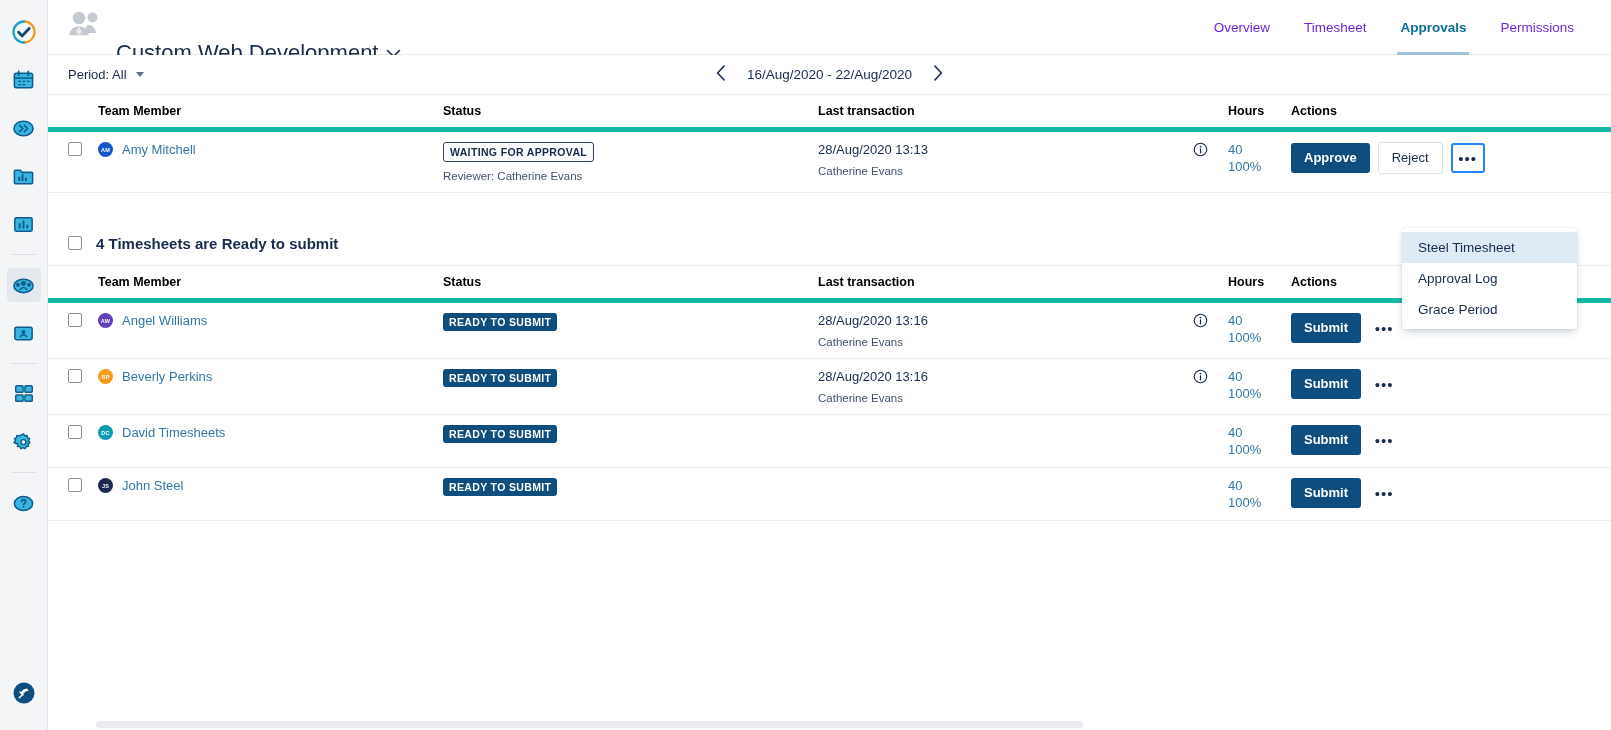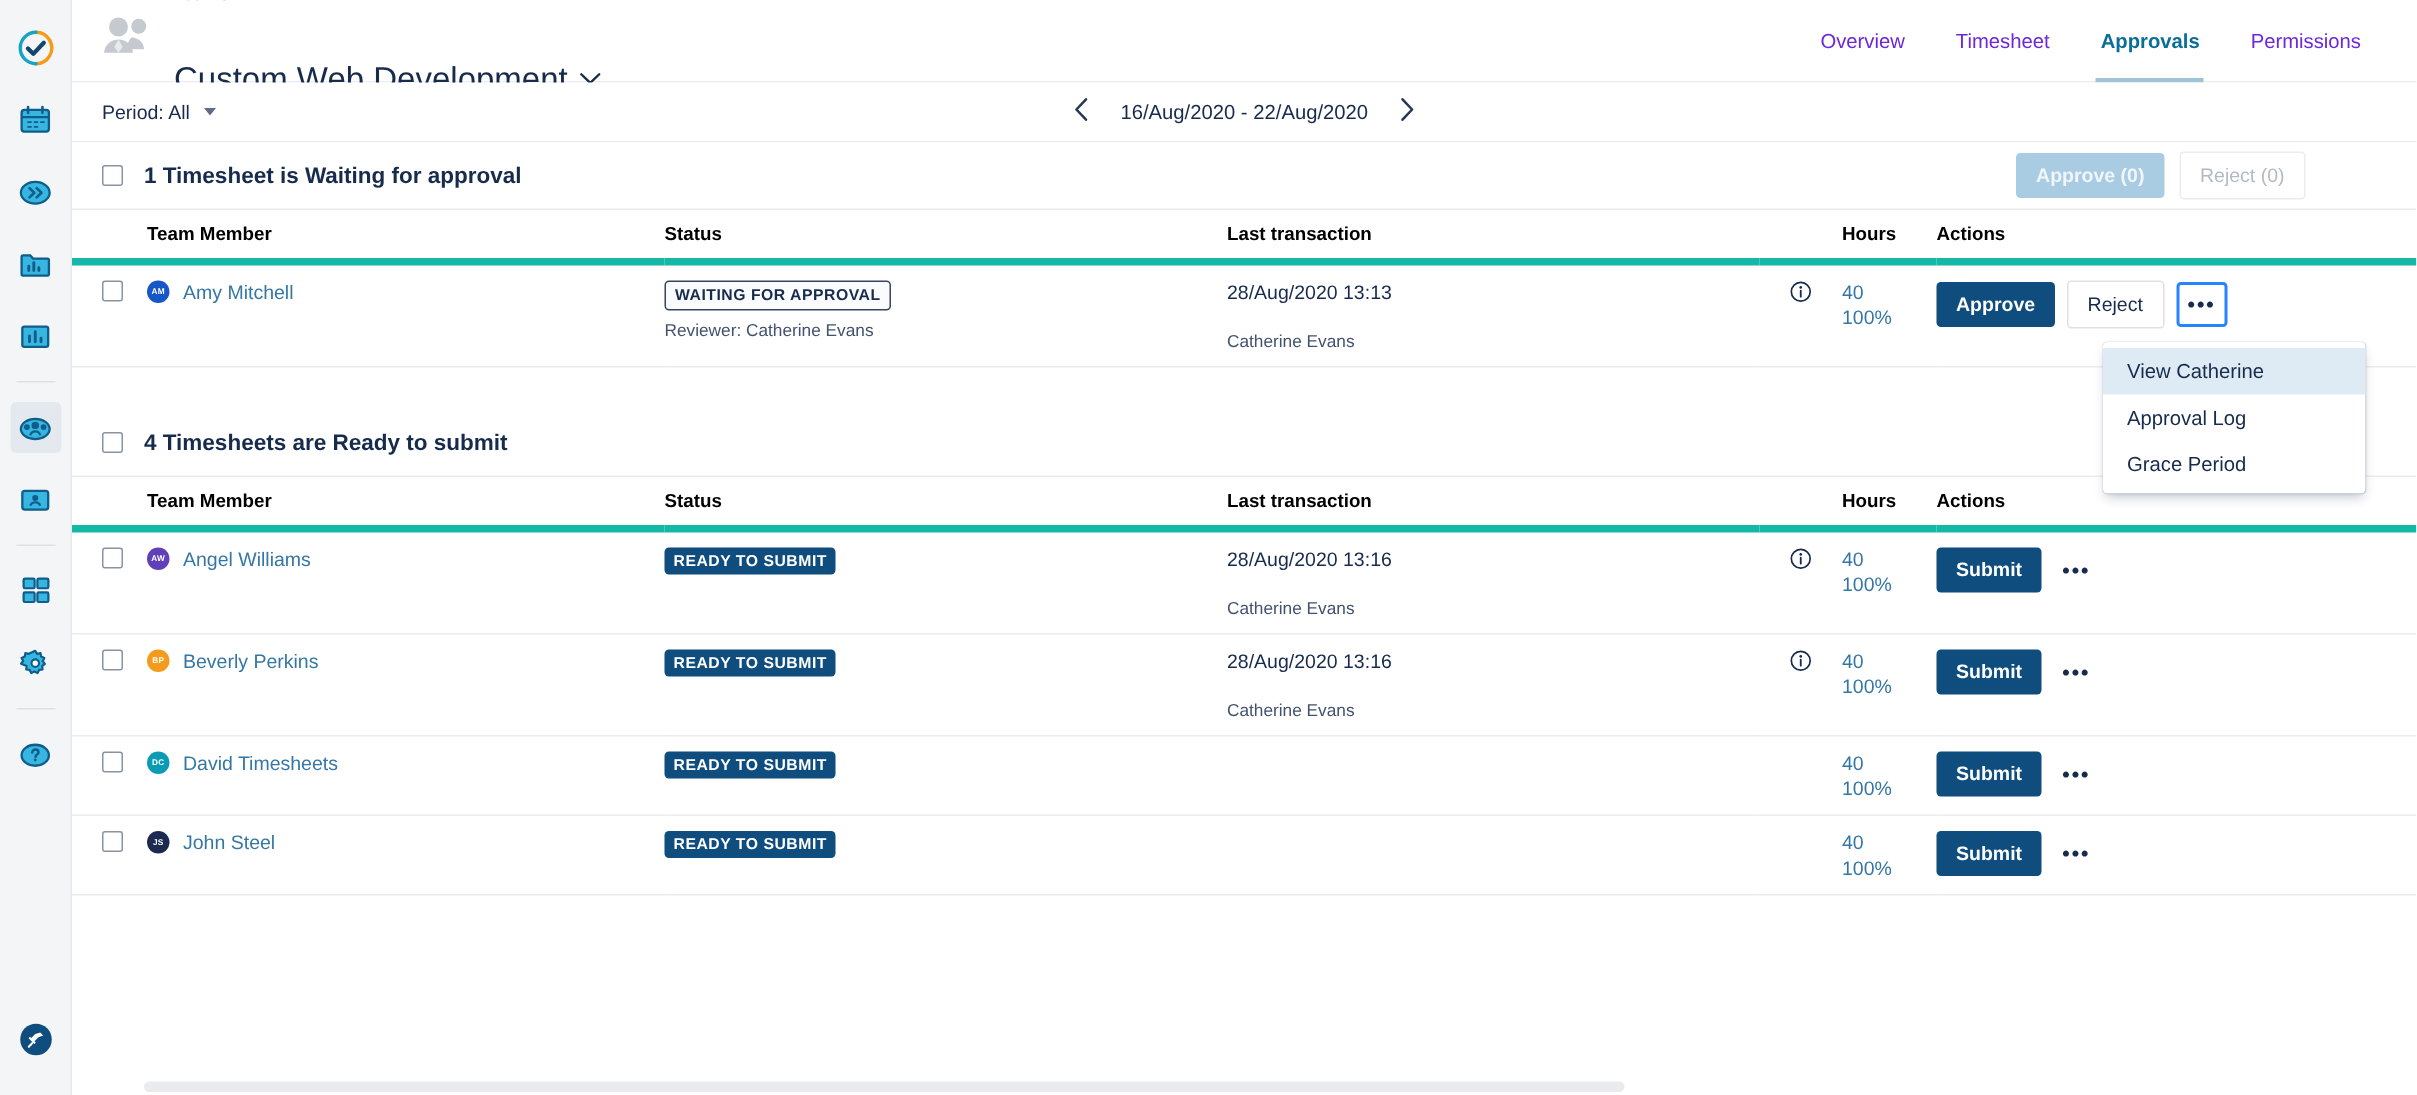--- a/index.html
+++ b/index.html
@@ -121,21 +121,21 @@
 
   .badge {
     display: inline-block; font-size: 10.5px; font-weight: bold;
     letter-spacing: .35px; padding: 3px 6px; border-radius: 3px;
   }
   .badge.ready { background: #0E4D7D; color: #fff; }
   .badge.waiting { background: #FAFBFC; color: #172B4D; border: 1px solid #344563; }
   .reviewer { font-size: 11.5px; color: #42526E; margin-top: 8px; }
 
   .lt-date { font-size: 13px; color: #172B4D; }
-  .lt-by { font-size: 11.5px; color: #42526E; margin-top: 20px; }
+  .lt-by { font-size: 11.5px; color: #42526E; margin-top: 8px; }
 
   .hours-n { font-size: 13px; color: #3477A5; cursor:pointer; }
   .hours-p { font-size: 13px; color: #3477A5; margin-top: 2px; cursor:pointer; }
 
   .acts { display: flex; align-items: center; gap: 8px; }
   .btn {
     font-size: 13px; font-weight: bold; border-radius: 3px;
     padding: 8px 13px; cursor: pointer; border: none; line-height: 14px;
     font-family: "Liberation Sans", sans-serif;
   }
@@ -305,28 +305,20 @@
         <span class="wk-arrow">
           <svg width="10" height="16" viewBox="0 0 10 16">
               <path d="M2 1.2L8.4 8 2 14.8" stroke="#253858" stroke-width="1.7" fill="none" stroke-linecap="round" stroke-linejoin="round"></path>
             </svg>
         </span>
       </div>
     </div>
 
     <div class="content">
 
-      <div class="section-head">
-        <span class="cb"></span>
-        <span class="section-title">1 Timesheet is Waiting for approval</span>
-        <span class="sec-actions">
-          <button class="btn btn-primary-disabled">Approve (0)</button>
-          <button class="btn btn-ghost-disabled">Reject (0)</button>
-        </span>
-      </div>
 
       <table class="tbl">
         <thead>
           <tr>
             <th class="col-cb"></th>
             <th class="col-name">Team Member</th>
             <th class="col-status">Status</th>
             <th class="col-last">Last transaction</th>
             <th class="col-info"></th>
             <th class="col-hours">Hours</th>
@@ -532,19 +524,19 @@
             </td>
           </tr>
 
         </tbody>
       </table>
 
       <div class="hscroll"></div>
     </div>
 
     <div class="dropdown">
-      <div class="dd-item hover">View Catherine</div>
+      <div class="dd-item hover">Steel Timesheet</div>
       <div class="dd-item">Approval Log</div>
       <div class="dd-item">Grace Period</div>
     </div>
 
   </div>
 </div>
 
 </body></html>

